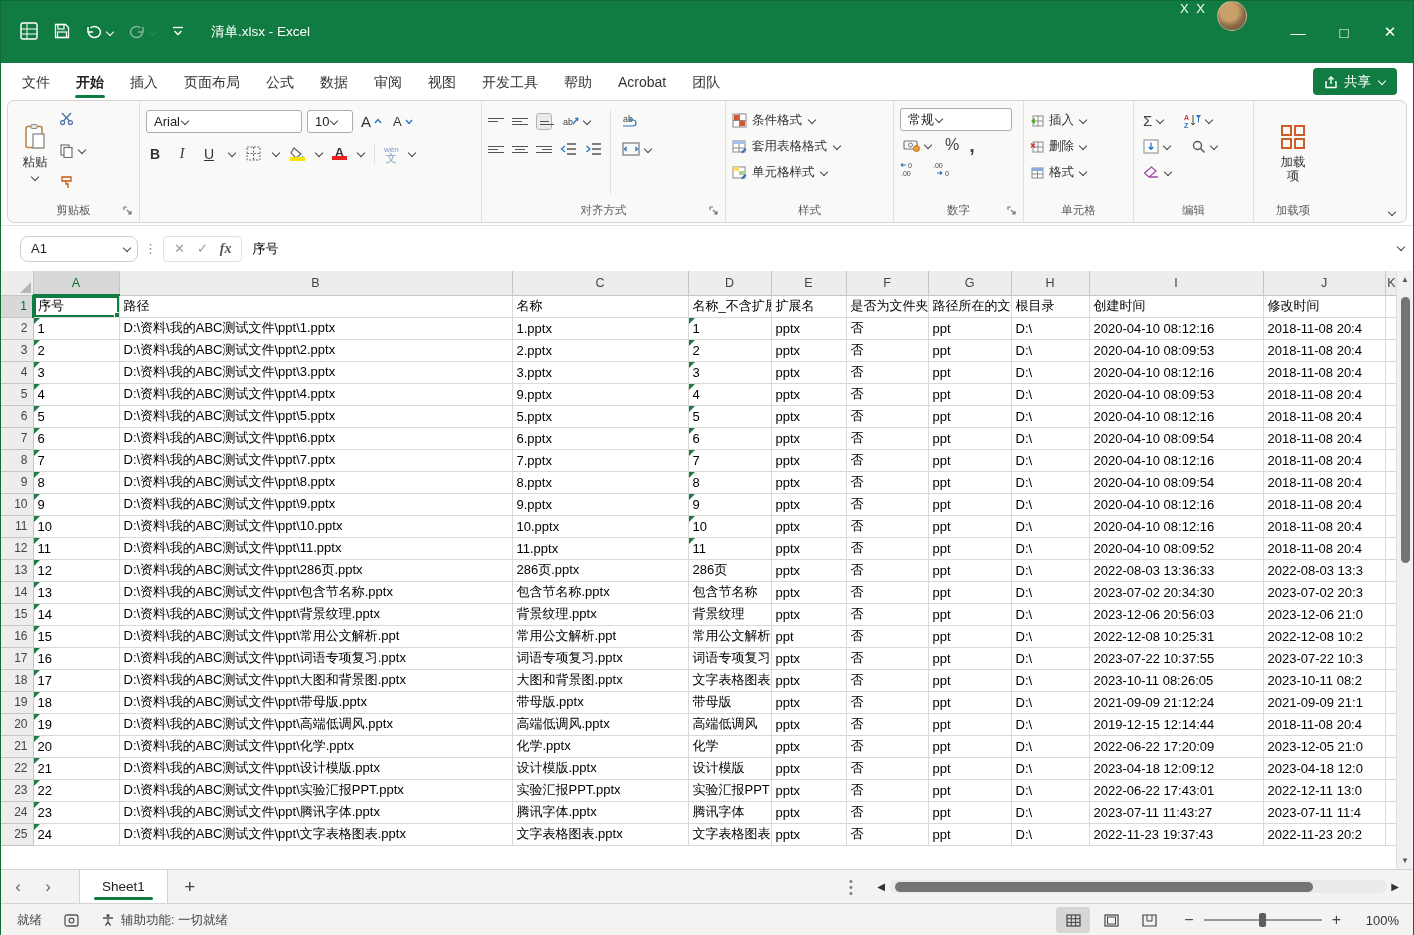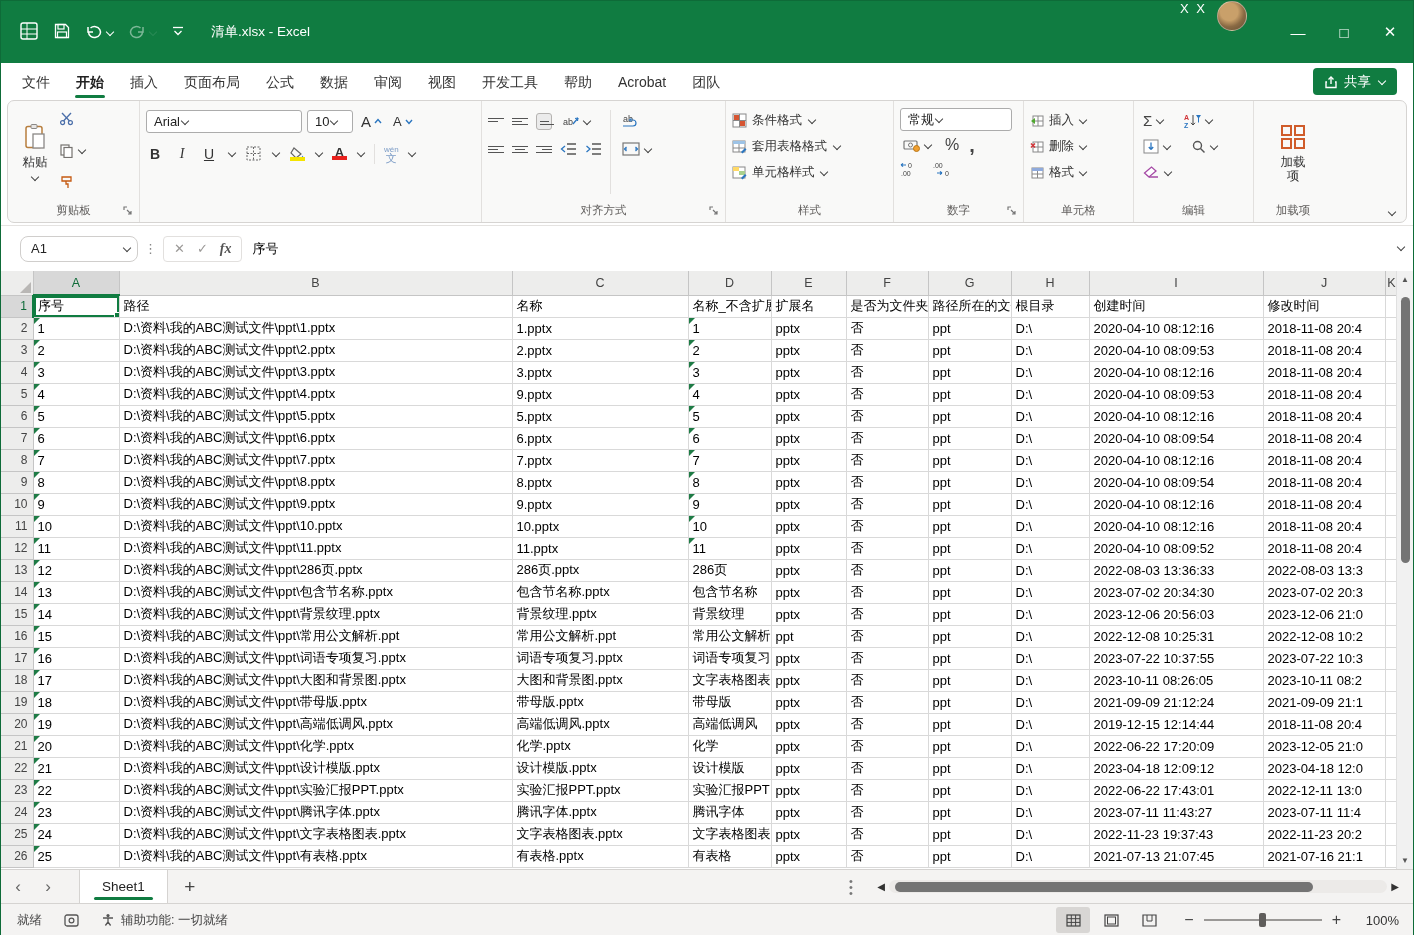--- a/index.html
+++ b/index.html
@@ -952,34 +952,20 @@
             <td>文字表格图表.pptx</td>
             <td>文字表格图表</td>
             <td>pptx</td>
             <td>否</td>
             <td>ppt</td>
             <td>D:\</td>
             <td>2022-11-23 19:37:43</td>
             <td>2022-11-23 20:2</td>
             <td></td>
           </tr>
-          <tr>
-            <th>26</th>
-            <td>25<span class="tri"></span></td>
-            <td>D:\资料\我的ABC测试文件\ppt\有表格.pptx</td>
-            <td>有表格.pptx</td>
-            <td>有表格</td>
-            <td>pptx</td>
-            <td>否</td>
-            <td>ppt</td>
-            <td>D:\</td>
-            <td>2021-07-13 21:07:45</td>
-            <td>2021-07-16 21:1</td>
-            <td></td>
-          </tr>
         </tbody>
     </table>
     <div class="vscroll">
       <span class="varrow">▲</span>
       <span class="vthumb"></span>
       <span class="varrow" style="position:absolute;bottom:0">▼</span>
     </div>
   </div>
 
   <div class="tabsbar">

